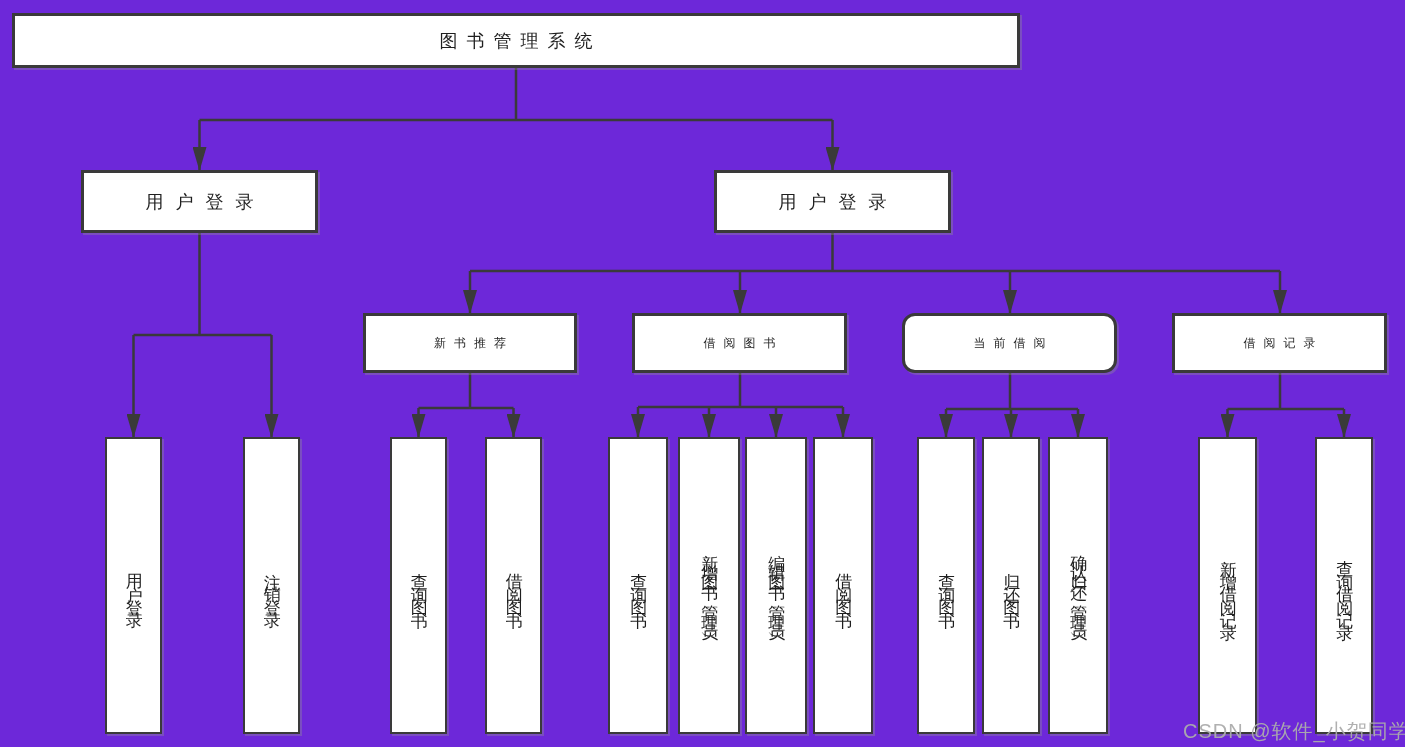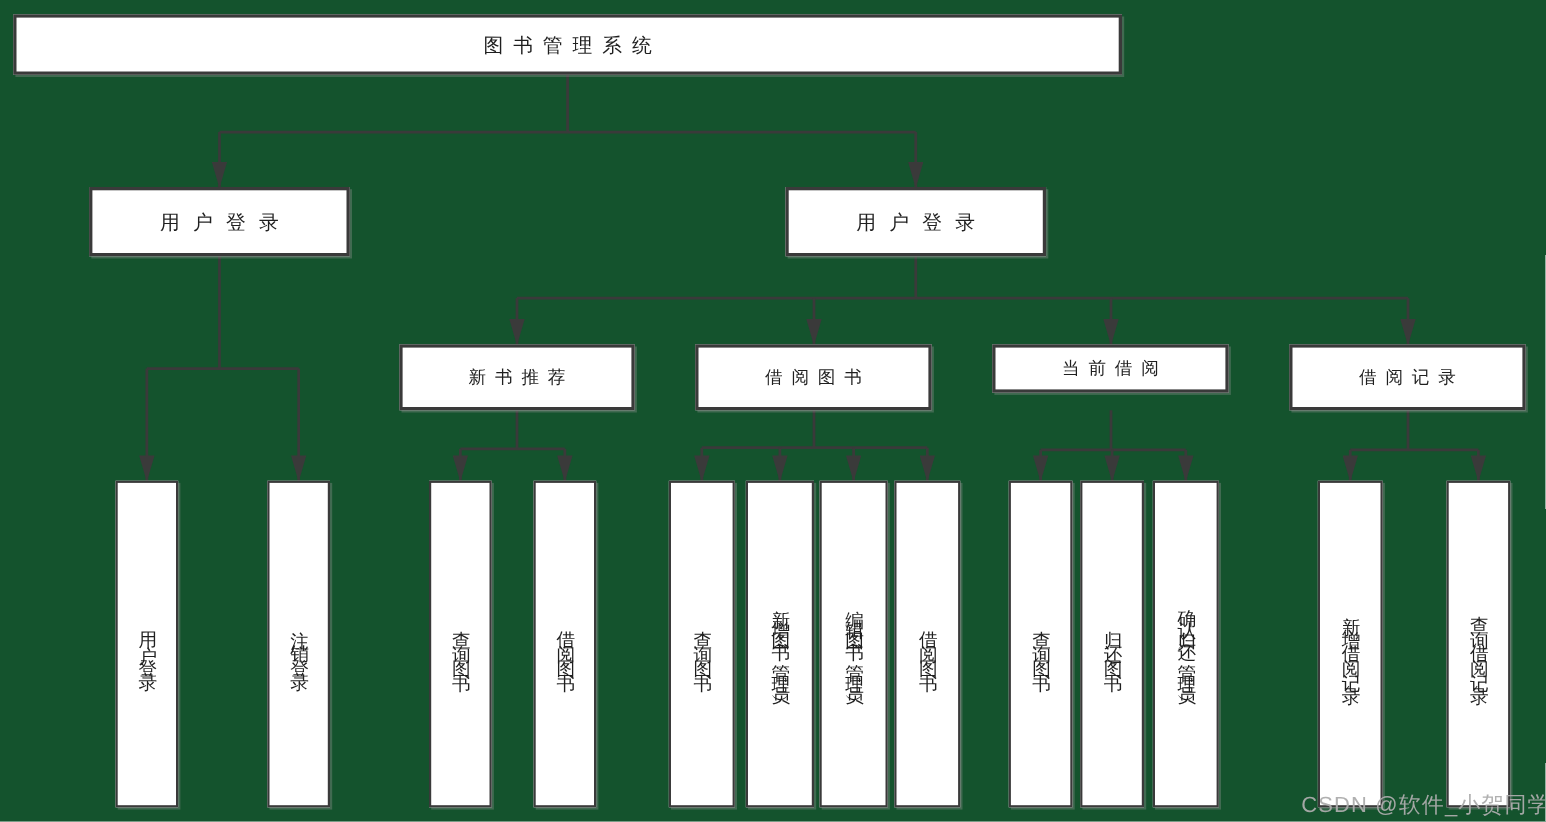--- a/index.html
+++ b/index.html
@@ -1,40 +1,40 @@
 <!DOCTYPE html>
 <html><head>
 <meta charset="utf-8">
 <style>
   html, body { margin: 0; padding: 0; background: #ffffff; }
   .canvas {
     position: relative;
     width: 1405px;
     height: 747px;
-    background: #14532d;
+    background: #6d28d9;
     overflow: hidden;
     font-family: "Liberation Sans", "DejaVu Sans", sans-serif;
     color: #1f1f1f;
   }
   .wires { position: absolute; left: 0; top: 0; z-index: 1; }
   .node {
     position: absolute;
     box-sizing: border-box;
     background: #ffffff;
     border: 3px solid #3a3a3a;
     display: flex;
     align-items: center;
     justify-content: center;
     z-index: 2;
     box-shadow: 2px 2px 0 rgba(150,150,150,0.35);
   }
   .node span { white-space: nowrap; }
   .root-box span   { font-size: 18px; letter-spacing: 9px;  text-indent: 9px; }
   .l2-box  span    { font-size: 18px; letter-spacing: 12px; text-indent: 12px; }
-  .l3-box  span    { font-size: 16px; letter-spacing: 8px;  text-indent: 8px; }
+  .l3-box  span    { font-size: 12px; letter-spacing: 8px;  text-indent: 8px; }
   .leaf {
     border-width: 2.5px;
   }
   .leaf span {
     writing-mode: vertical-rl;
     text-orientation: mixed;
     font-size: 17px;
     letter-spacing: 13px;
     line-height: 1.1;
   }
@@ -115,21 +115,21 @@
   <div class="node l2-box" style="left:714px; top:170px; width:237px; height:63px;">
     <span>用户登录</span>
   </div>
 
   <div class="node l3-box" style="left:363px; top:313px; width:214px; height:60px;">
     <span>新书推荐</span>
   </div>
   <div class="node l3-box" style="left:632px; top:313px; width:215px; height:60px;">
     <span>借阅图书</span>
   </div>
-  <div class="node l3-box" style="left:902px; top:313px; width:215px; height:44px;">
+  <div class="node l3-box" style="left:902px; top:313px; width:215px; height:60px;border-radius:13px;">
     <span>当前借阅</span>
   </div>
   <div class="node l3-box" style="left:1172px; top:313px; width:215px; height:60px;font-family:Liberation Serif, serif;">
     <span>借阅记录</span>
   </div>
 
   <div class="node leaf" style="left:105px; top:437px; width:57px; height:297px;">
     <span>用户登录</span>
   </div>
   <div class="node leaf" style="left:243px; top:437px; width:57px; height:297px;">

